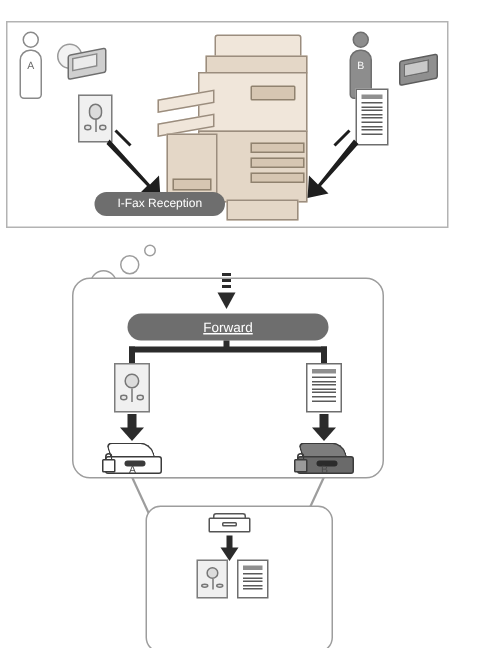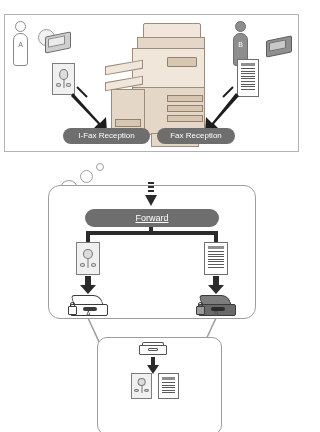--- a/index.html
+++ b/index.html
@@ -321,21 +321,20 @@
 
     <svg class="blkarrow" style="left:0;top:0;width:295px;height:136px;" viewBox="0 0 295 136">
       <path d="M68,78 L95,108 L101,102 L102,117 L88,114 L93,109 L66,81 Z" fill="#1e1e1e"></path>
       <path d="M231,78 L207,108 L201,102 L200,117 L214,114 L209,109 L234,81 Z" fill="#1e1e1e"></path>
       <path d="M72,72 L82,82" stroke="#1e1e1e" stroke-width="2" fill="none"></path>
       <path d="M228,72 L218,82" stroke="#1e1e1e" stroke-width="2" fill="none"></path>
     </svg>
   </div>
 
   <div class="pill" style="left:63px; top:118px; width:87px;">I-Fax Reception</div>
-  <div class="pill" style="left:157px; top:118px; width:78px;">Fax Reception</div>
 
   <div class="bubbles">
     <span style="left:60px; top:170px; width:18px; height:18px;"></span>
     <span style="left:80px; top:160px; width:13px; height:13px;"></span>
     <span style="left:96px; top:153px; width:8px; height:8px;"></span>
   </div>
 
   <div class="flowbox"></div>
 
   <div class="seg-arrow">

